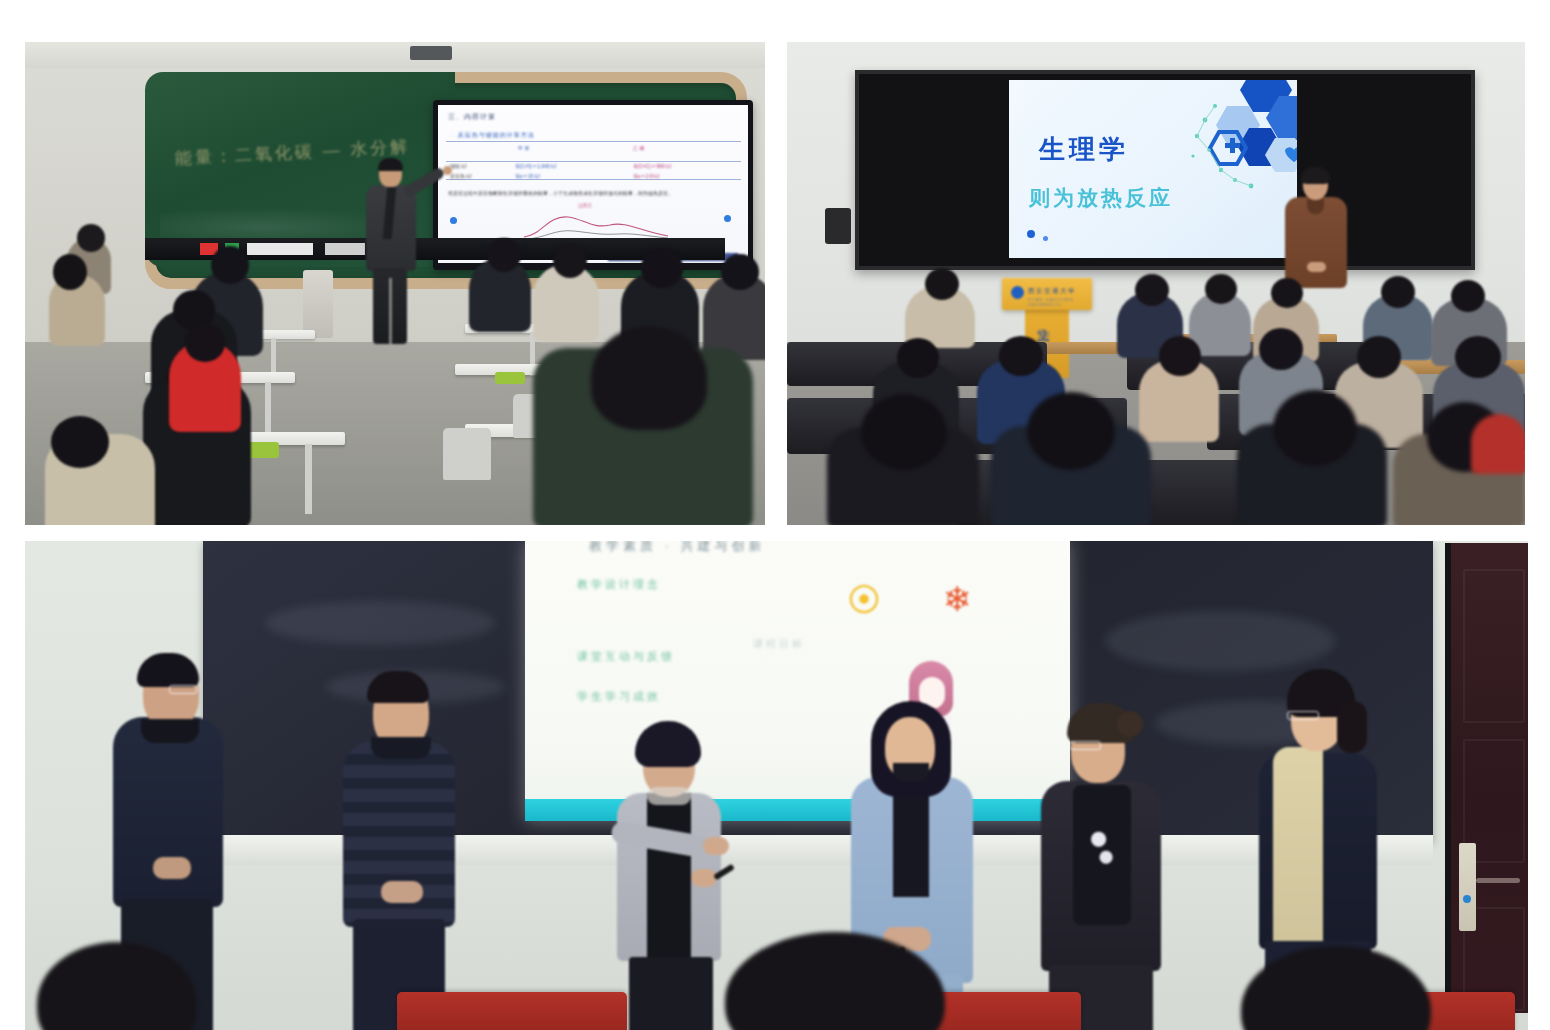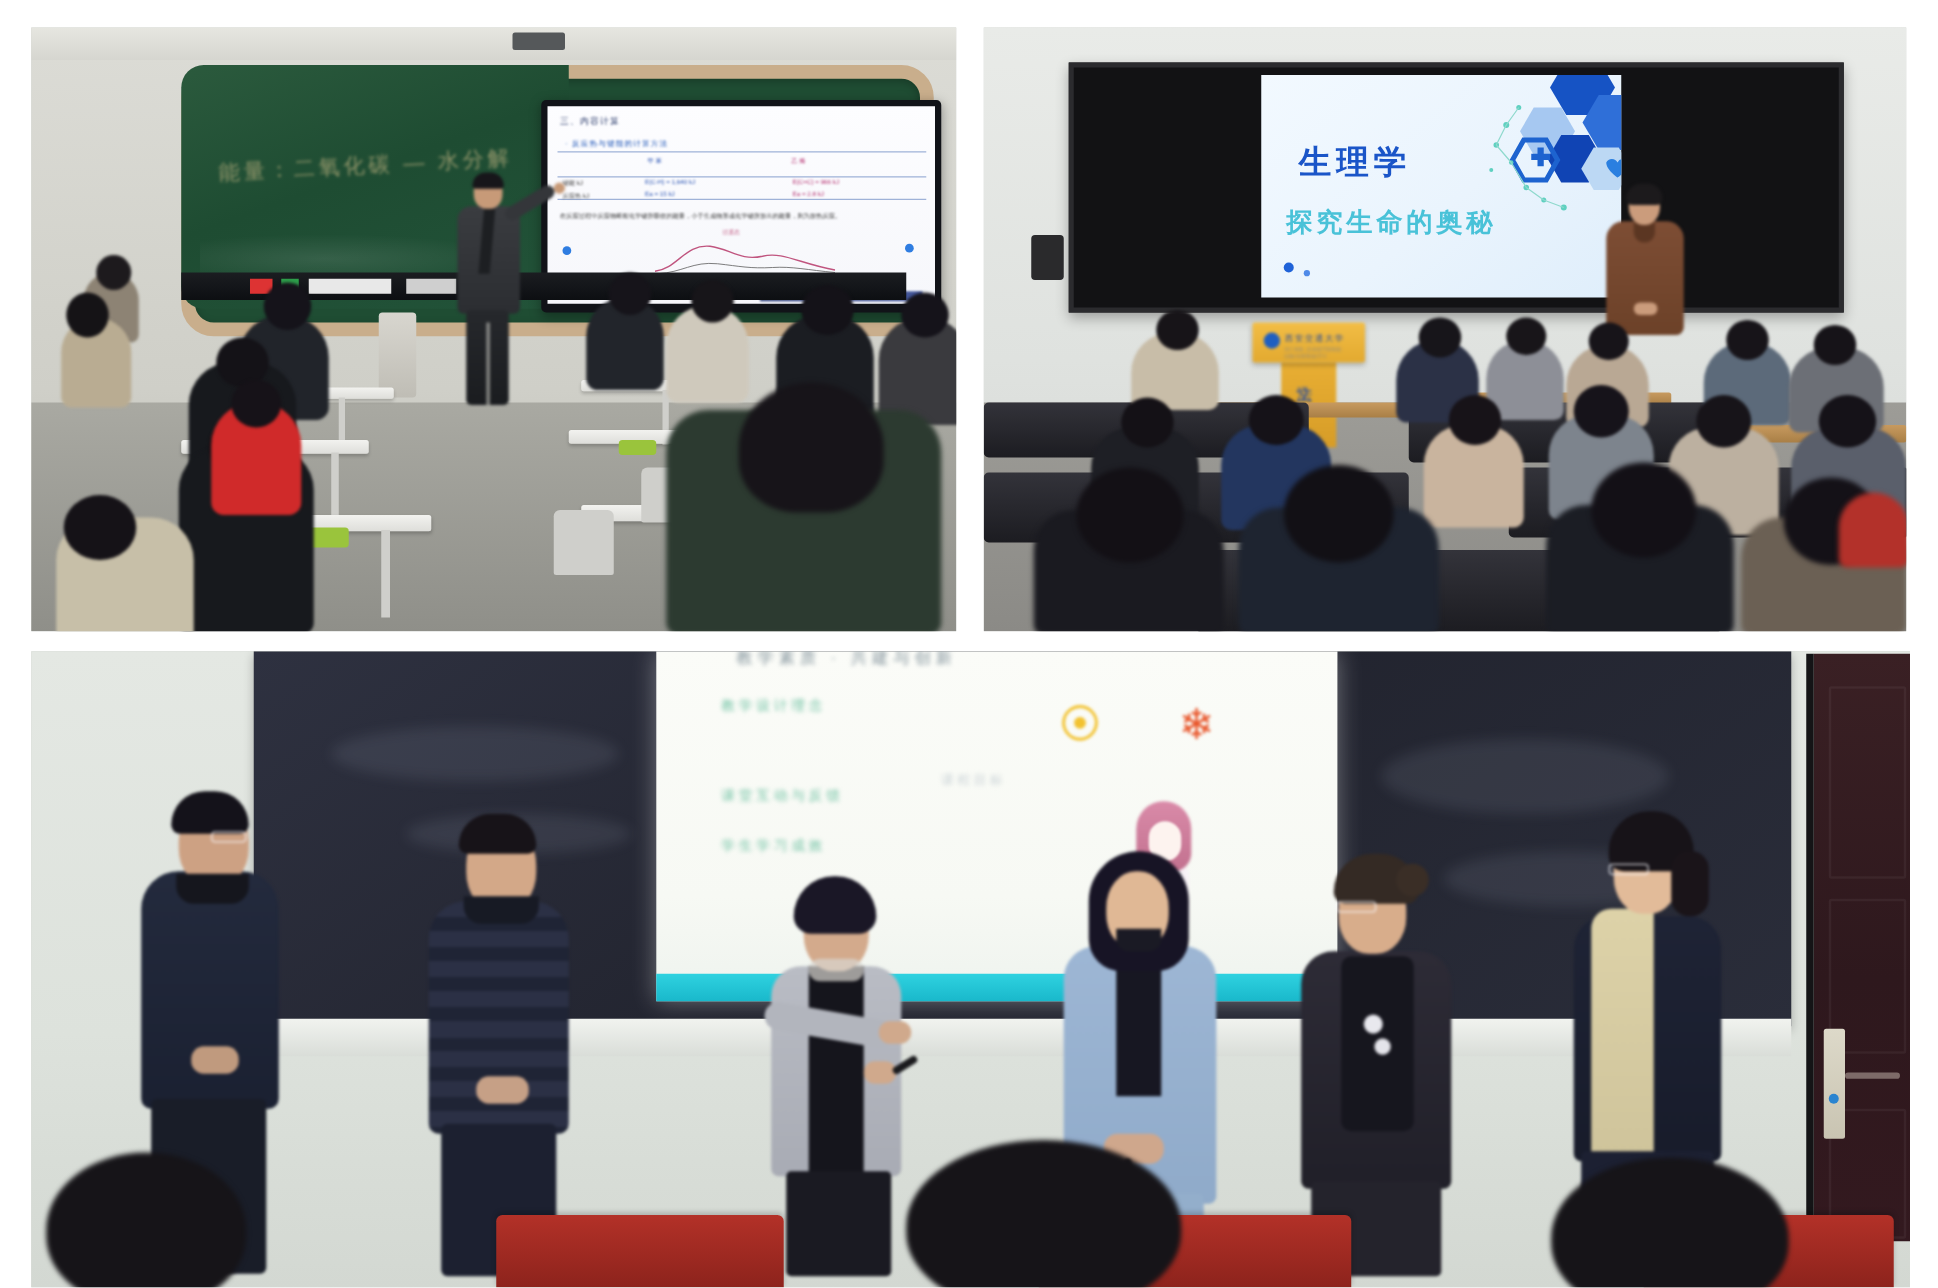--- a/index.html
+++ b/index.html
@@ -1,20 +1,20 @@
 <!DOCTYPE html>
 <html><head>
 <meta charset="utf-8">
 <style>
   html,body{margin:0;padding:0;background:#ffffff;}
   body{width:1550px;height:1030px;overflow:hidden;font-family:"Liberation Sans",sans-serif;}
   .collage{position:relative;width:1550px;height:1030px;background:#ffffff;}
 
   
-  .panel{position:absolute;overflow:hidden;background:#cfd3ce;}
+  .panel{position:absolute;overflow:hidden;background:#cfd3ce;margin-top:20px;}
 
   
   #panel1{left:25px;top:22px;width:740px;height:483px;}
   .p1-wall{position:absolute;inset:0;background:linear-gradient(180deg,#dcdcd6 0%,#d2d2cb 46%,#cfcfc8 60%,#b9b9b2 100%);}
   .p1-ceiling{position:absolute;left:0;top:0;width:100%;height:26px;background:linear-gradient(180deg,#e6e6e0,#d6d6d0);}
   .p1-ceilbox{position:absolute;left:385px;top:4px;width:42px;height:14px;background:#55585a;border-radius:2px;}
   .p1-boardframe{position:absolute;left:120px;top:30px;width:580px;height:195px;border:11px solid #c9ae8c;border-radius:26px;background:#1f4d33;box-shadow:0 2px 7px rgba(0,0,0,.25) inset;}
   .p1-chalk{position:absolute;left:120px;top:30px;width:310px;height:195px;background:linear-gradient(160deg,#2b5a3d 0%,#1e4c32 45%,#225339 100%);border-radius:18px 0 0 18px;}
   .p1-chalktext{position:absolute;left:150px;top:100px;width:200px;height:30px;color:rgba(235,205,150,.55);font-size:17px;letter-spacing:3px;transform:rotate(-3deg);filter:blur(1.6px);white-space:nowrap;}
   .p1-chalkdust{position:absolute;left:135px;top:165px;width:250px;height:40px;background:radial-gradient(ellipse at 40% 50%,rgba(255,255,255,.10),rgba(255,255,255,0) 70%);}
@@ -248,21 +248,21 @@
             <circle cx="64" cy="104" r="2.2"></circle>
             <circle cx="78" cy="114" r="2"></circle>
           <circle cx="94" cy="120" r="2.4"></circle>
             <circle cx="36" cy="90" r="1.6"></circle>
         </g>
         <g stroke="#8fd9cd" stroke-width="1" fill="none">
           <path d="M48,54 L58,40 M48,54 L40,70 M40,70 L52,84 M52,84 L64,104 M64,104 L78,114 M78,114 L94,120"></path>
         </g>
       </svg>
       <div class="p2-title">生理学</div>
-      <div class="p2-subtitle">探究生命的奥秘</div>
+      <div class="p2-subtitle">则为放热反应</div>
       <div class="p2-bluedot-a"></div>
       <div class="p2-bluedot-b"></div>
     </div>
 
     <div class="p2-speakerbox"></div>
     <div class="p2-floor"></div>
 
     <div class="p2-podium blr">
       <div class="p2-podium-body"></div>
       <div class="p2-podium-top">

